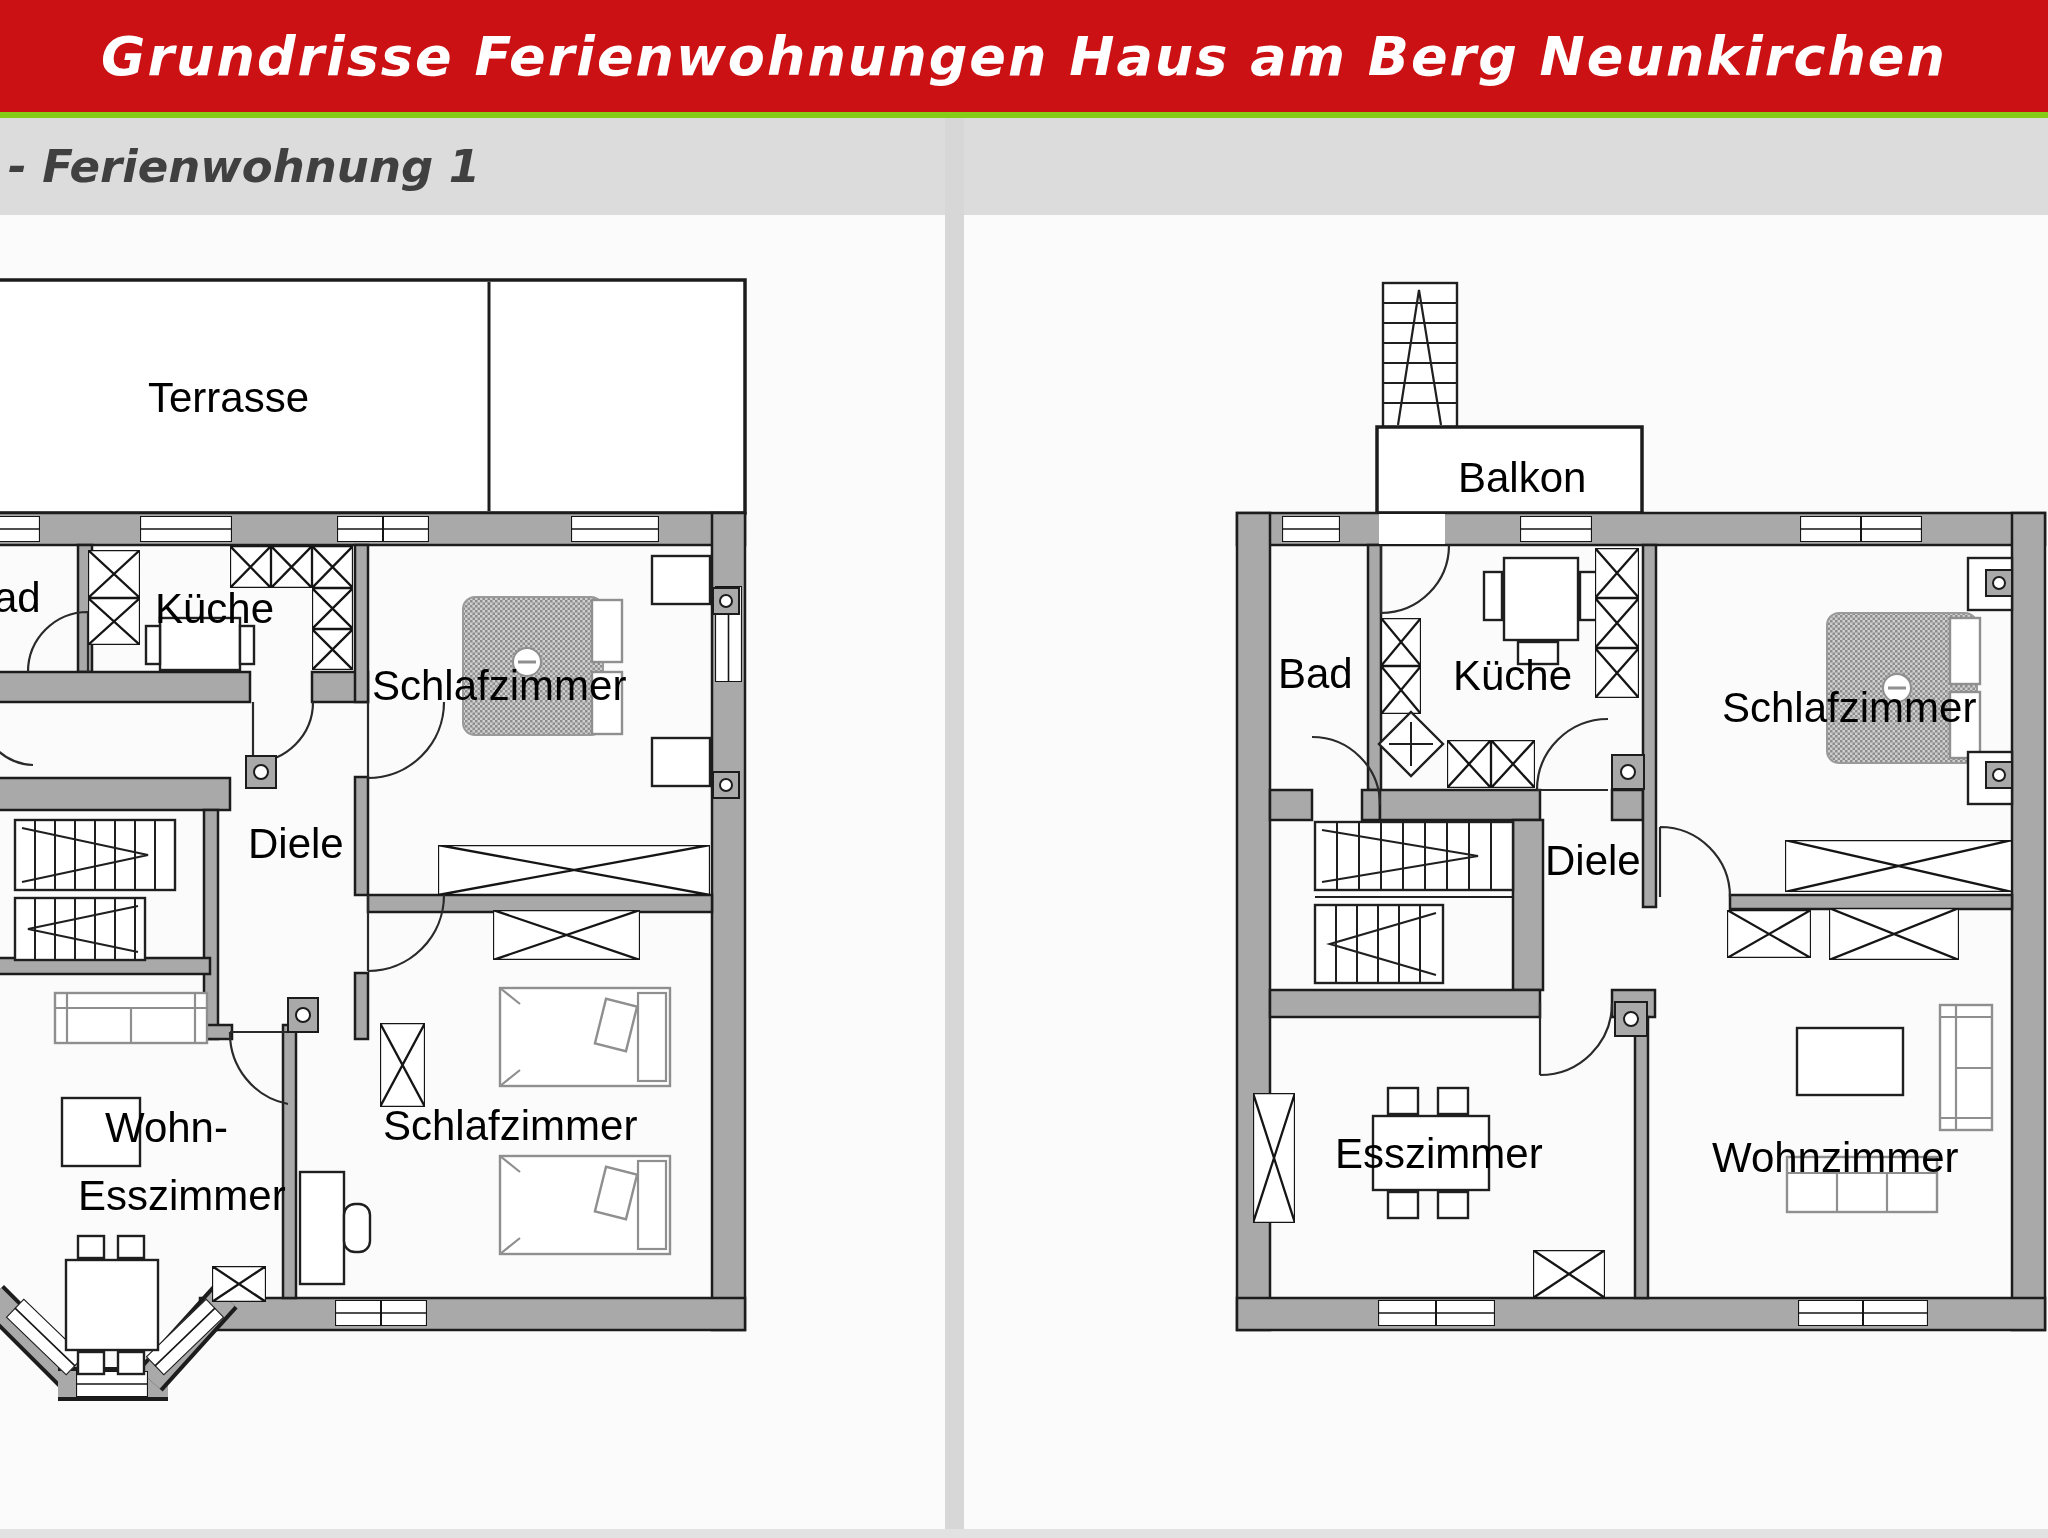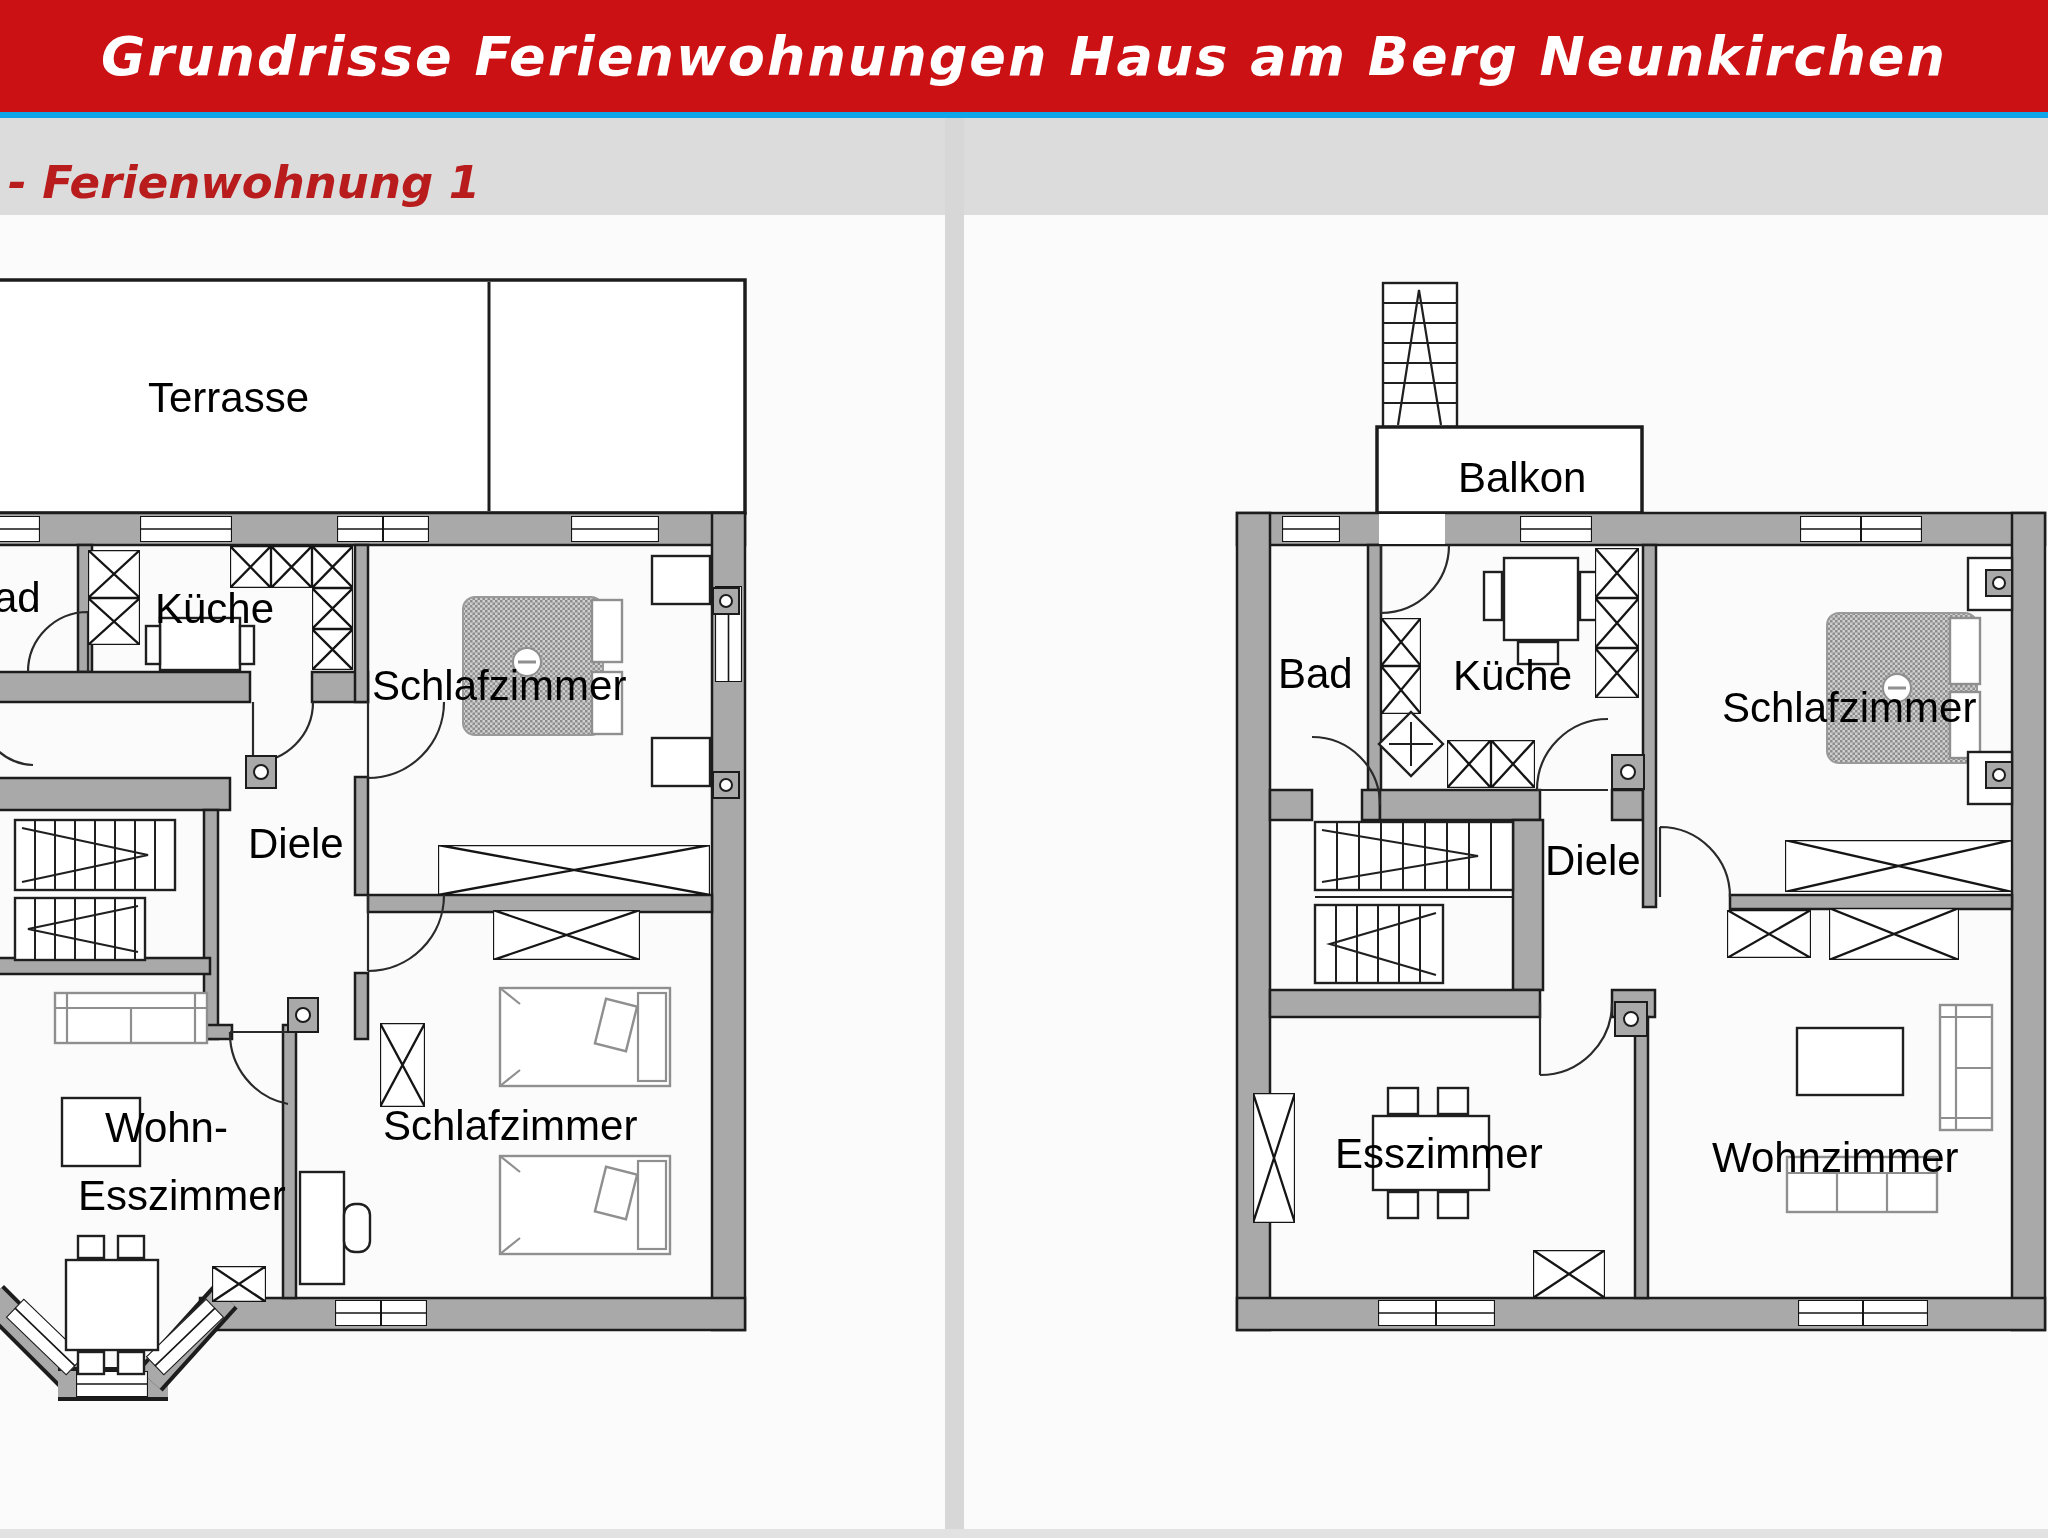--- a/index.html
+++ b/index.html
@@ -1,24 +1,24 @@
 <!DOCTYPE html>
 <html><head>
 <meta charset="utf-8">
 <style>
   html,body{margin:0;padding:0;}
   .page{position:relative;width:2048px;height:1538px;background:#fbfbfb;overflow:hidden;
         font-family:"Liberation Sans",sans-serif;}
   .banner{position:absolute;left:0;top:0;width:2048px;height:112px;background:#cb1113;
-          border-bottom:6px solid #0ea5e9;display:flex;align-items:center;justify-content:center;}
+          border-bottom:6px solid #84cc16;display:flex;align-items:center;justify-content:center;}
   .banner-title{color:#ffffff;font-family:"DejaVu Sans",sans-serif;font-style:italic;font-weight:bold;
           font-size:54px;letter-spacing:2px;white-space:nowrap;}
   .band{position:absolute;left:0;top:118px;width:2048px;height:97px;background:#dcdcdc;}
-  .floor-header{position:absolute;top:38px;font-family:"DejaVu Sans",sans-serif;font-style:italic;
-          font-weight:bold;font-size:45px;color:#b91c1c;white-space:nowrap;}
+  .floor-header{position:absolute;top:22px;font-family:"DejaVu Sans",sans-serif;font-style:italic;
+          font-weight:bold;font-size:45px;color:#404040;white-space:nowrap;}
   .fh-left{left:8px;}
   .fh-right{left:1030px;}
   .divider{position:absolute;left:945px;top:118px;width:19px;height:1420px;background:#d7d7d7;}
   .bottom-strip{position:absolute;left:0;top:1529px;width:2048px;height:9px;background:#e2e2e2;}
   svg{position:absolute;left:0;top:0;}
   .wall{fill:#a9a9a9;stroke:#1c1c1c;stroke-width:2.5;}
   .thinline{fill:none;stroke:#1c1c1c;stroke-width:3;}
   .room{fill:#ffffff;stroke:#1c1c1c;stroke-width:3.5;}
   .furn{fill:#ffffff;stroke:#1f1f1f;stroke-width:2.4;}
   .gfurn{fill:#ffffff;stroke:#8f8f8f;stroke-width:2.4;}

